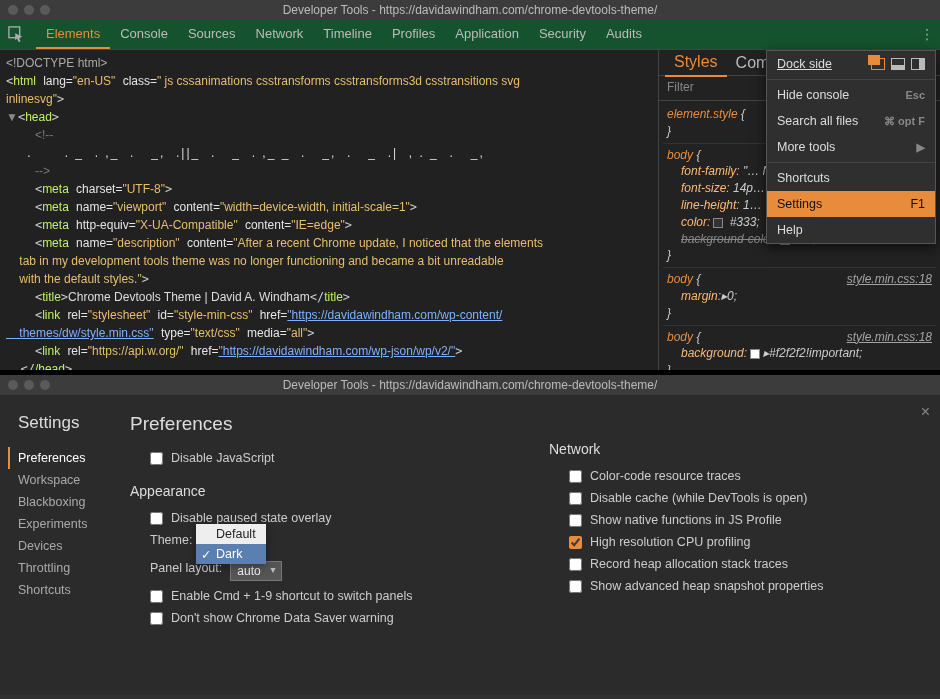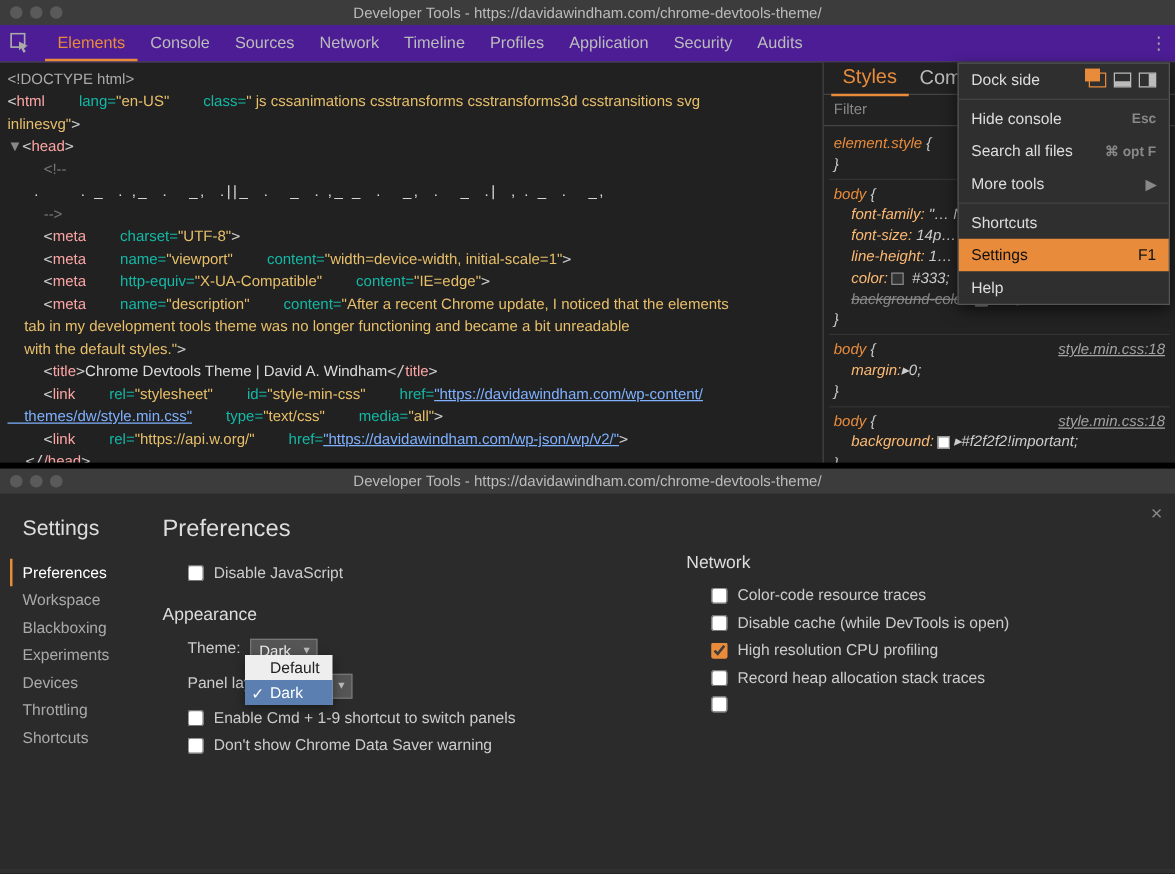--- a/index.html
+++ b/index.html
@@ -6,34 +6,34 @@
   body { background: #000; width: 940px; height: 699px; overflow: hidden; font-size: 12px; color: #ccc; }
   
   
   .window1 { position: absolute; left: 0; top: 0; width: 940px; height: 370px; background: #1b1b1b; }
   
   .titlebar { height: 20px; background: #3c3c3c; display: flex; align-items: center; position: relative; }
   .traffic { display: flex; gap: 6px; padding-left: 8px; }
   .traffic span { width: 10px; height: 10px; border-radius: 50%; background: #5a5a5a; }
   .titlebar-title { position: absolute; left: 0; right: 0; text-align: center; font-size: 12px; color: #bbb; pointer-events: none;}
   
-  .toolbar-row { height: 30px; background: #4c1d95; border-bottom: 1px solid #444; display: flex; align-items: center; padding: 0 8px; position: relative; }
+  .toolbar-row { height: 30px; background: #14532d; border-bottom: 1px solid #444; display: flex; align-items: center; padding: 0 8px; position: relative; }
   .toolbar-icon { width: 18px; height: 18px; margin-right: 10px; }
   .tabs { display: flex; gap: 0; }
   .tab { padding: 6px 10px; color: #bbb; font-size: 13px; cursor: pointer; }
   .tab.active { color: #e88b3a; border-bottom: 2px solid #e88b3a; }
   .kebab { position: absolute; right: 6px; top: 6px; color: #aaa; font-size: 14px; cursor: pointer; }
   
   .panes { display: flex; height: 320px; }
   
   
   .code-pane { flex: 1 1 auto; background: #212121; font-family: Menlo, Consolas, monospace; font-size: 12px; line-height: 1.5; padding: 4px 6px; overflow: hidden; white-space: pre; color: #ccc; }
   .code-pane .c-doc   { color: #aaa; }
-  .code-pane .c-tag   { color: #fca5a5; }
-  .code-pane .c-attr  { color: #14b8a6; margin-left: 20px; }
+  .code-pane .c-tag   { color: #bef264; }
+  .code-pane .c-attr  { color: #e5e5e5; }
   .code-pane .c-str   { color: #e8bf6a; }
   .code-pane .c-text  { color: #ddd; }
   .code-pane .c-cmt   { color: #777; }
   .code-pane .c-link  { color: #7fb1ff; text-decoration: underline; }
   .code-pane .tri     { color: #888; }
   .code-pane .ascii   { color: #ddd; letter-spacing: 2px; }
   
   
   .styles-pane { width: 282px; border-left: 1px solid #444; background: #222; display: flex; flex-direction: column; position: relative; }
   .styles-tabs { display: flex; border-bottom: 1px solid #444; height: 26px; align-items: center; padding-left: 6px; gap: 0; }
@@ -52,21 +52,21 @@
   .rule .swatch { display: inline-block; width: 10px; height: 10px; border: 1px solid #888; vertical-align: middle; margin: 0 3px; }
   .rule .swatch.w { background: #fff; }
   .rule .swatch.g { background: #333; }
   
   
   .dropdown { position: absolute; right: 4px; top: 50px; width: 170px; background: #2f2f2f; border: 1px solid #555; box-shadow: 0 4px 12px rgba(0,0,0,0.6); z-index: 10; font-size: 12.5px; }
   .dropdown .dd-row { padding: 6px 10px; display: flex; align-items: center; justify-content: space-between; color: #ddd; cursor: pointer; }
   .dropdown .dd-row.sel { background: #e88b3a; color: #111; }
   .dropdown .dd-sep { height: 1px; background: #444; margin: 2px 0; }
   .dropdown .dd-hint { color: #888; font-size: 11px; font-weight: bold; }
-  .dropdown .dd-dock { display: flex; align-items: center; gap: 6px; }
+  .dropdown .dd-dock { display: flex; align-items: center; gap: 6px; text-decoration: underline; }
   .dock-icon { width: 14px; height: 12px; border: 1.5px solid #bbb; display: inline-block; position: relative; }
   .dock-icon::after { content: ""; position: absolute; background: #bbb; }
   .dock-icon.undock::after  { left: -4px; top: -4px; width: 10px; height: 8px; border: 1.5px solid #bbb; background: transparent; }
   .dock-icon.bottom::after  { left: 0; bottom: 0; right: 0; height: 4px; }
   .dock-icon.right::after   { right: 0; top: 0; bottom: 0; width: 5px; }
   .dock-icon.active { border-color: #e88b3a; }
   .dock-icon.active::after { background: #e88b3a; border-color:#e88b3a; }
   
   
   .window2 { position: absolute; left: 0; top: 375px; width: 940px; height: 324px; background: #303030; }
@@ -250,20 +250,24 @@
 
     <div class="settings-main">
       <div class="settings-col">
         <h1>Preferences</h1>
         <div class="opt">
             <input type="checkbox" style="">
             <span>Disable JavaScript</span>
           </div>
 
         <h3>Appearance</h3>
+        <div class="opt">
+            <input type="checkbox" style="">
+            <span>Disable paused state overlay</span>
+          </div>
         <div class="row-inline">
           <span>Theme:</span>
           <span class="select-box">Dark</span>
         </div>
         <div class="row-inline">
           <span>Panel layout:</span>
           <span class="select-box">auto</span>
         </div>
         <div class="opt">
             <input type="checkbox" style="">
@@ -280,29 +284,34 @@
         <div class="opt">
             <input type="checkbox" style="">
             <span>Color-code resource traces</span>
           </div>
         <div class="opt">
             <input type="checkbox" style="">
             <span>Disable cache (while DevTools is open)</span>
           </div>
 
         <div class="opt">
+            <input type="checkbox" style="">
+            <span>Show native functions in JS Profile</span>
+          </div>
+        <div class="opt">
             <input type="checkbox" checked="" style="">
             <span>High resolution CPU profiling</span>
           </div>
         <div class="opt">
             <input type="checkbox" style="">
             <span>Record heap allocation stack traces</span>
           </div>
         <div class="opt">
             <input type="checkbox" style="">
+            <span>Show advanced heap snapshot properties</span>
           </div>
       </div>
     </div>
 
     <div class="theme-dropdown">
       <div class="t-opt">Default</div>
       <div class="t-opt sel">Dark</div>
     </div>
   </div>
 </div>

